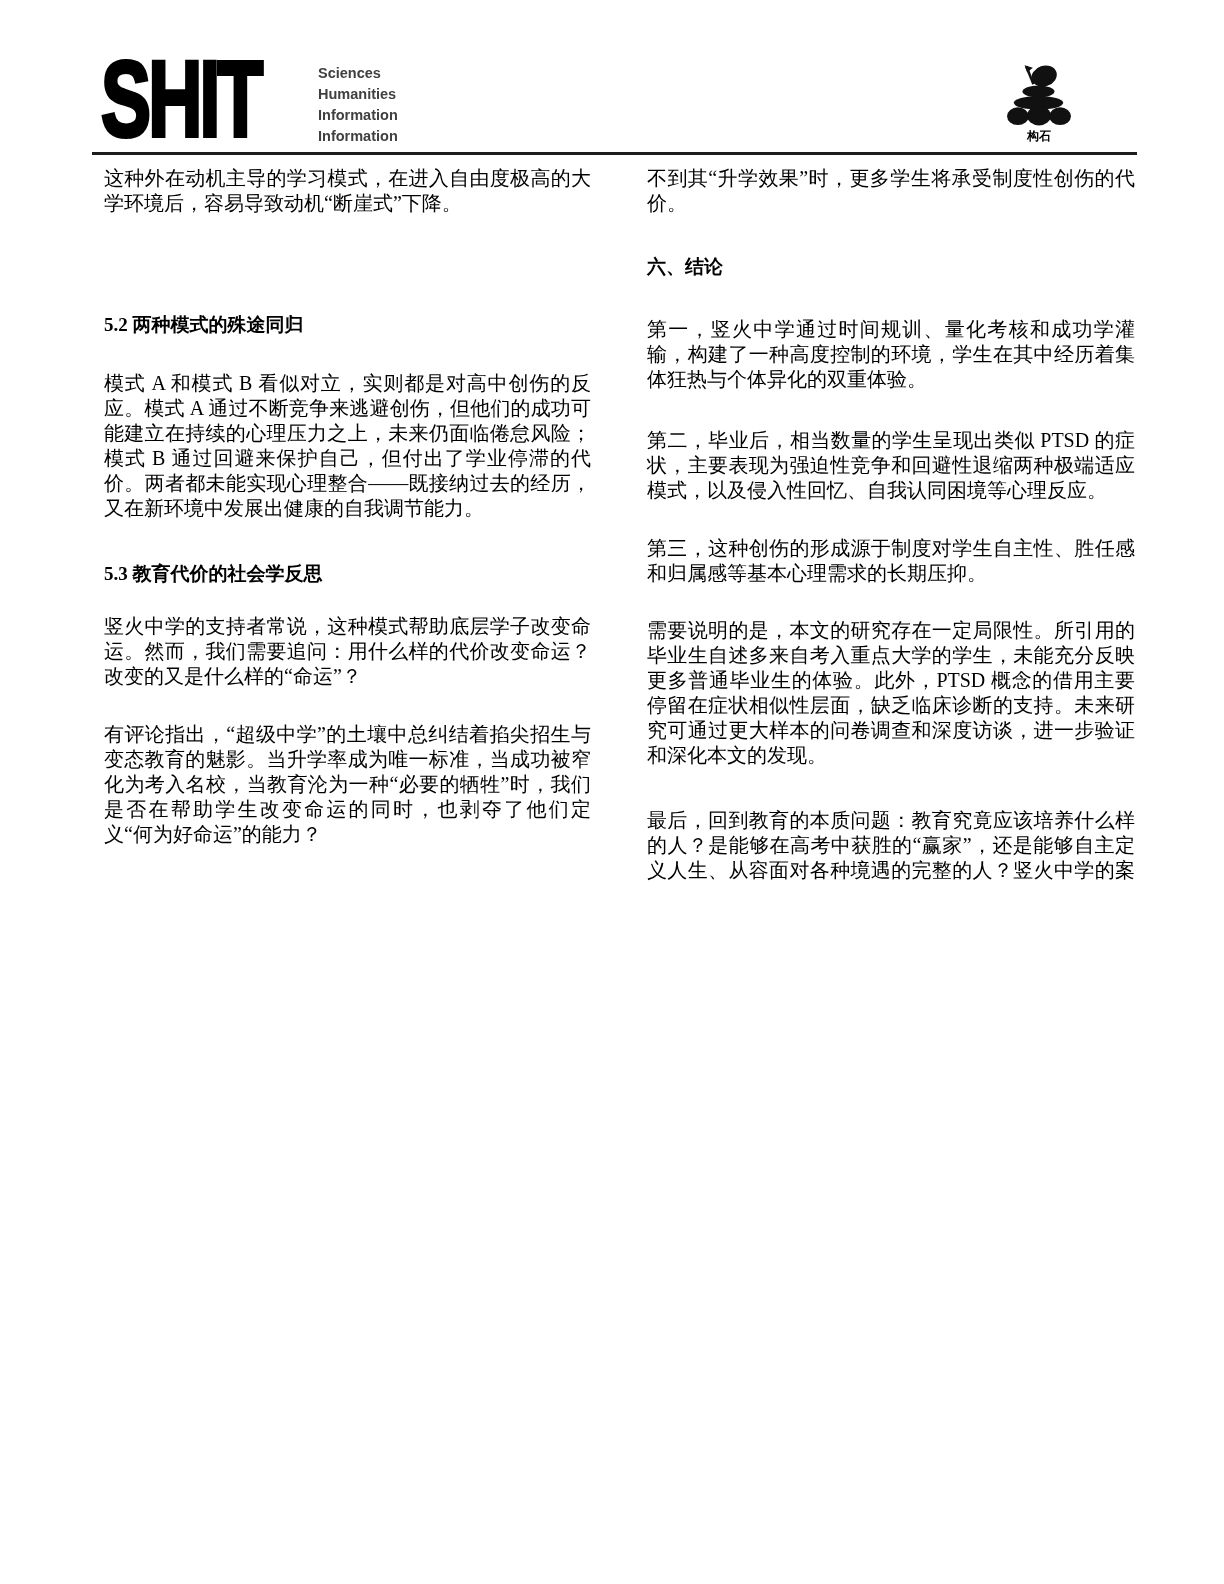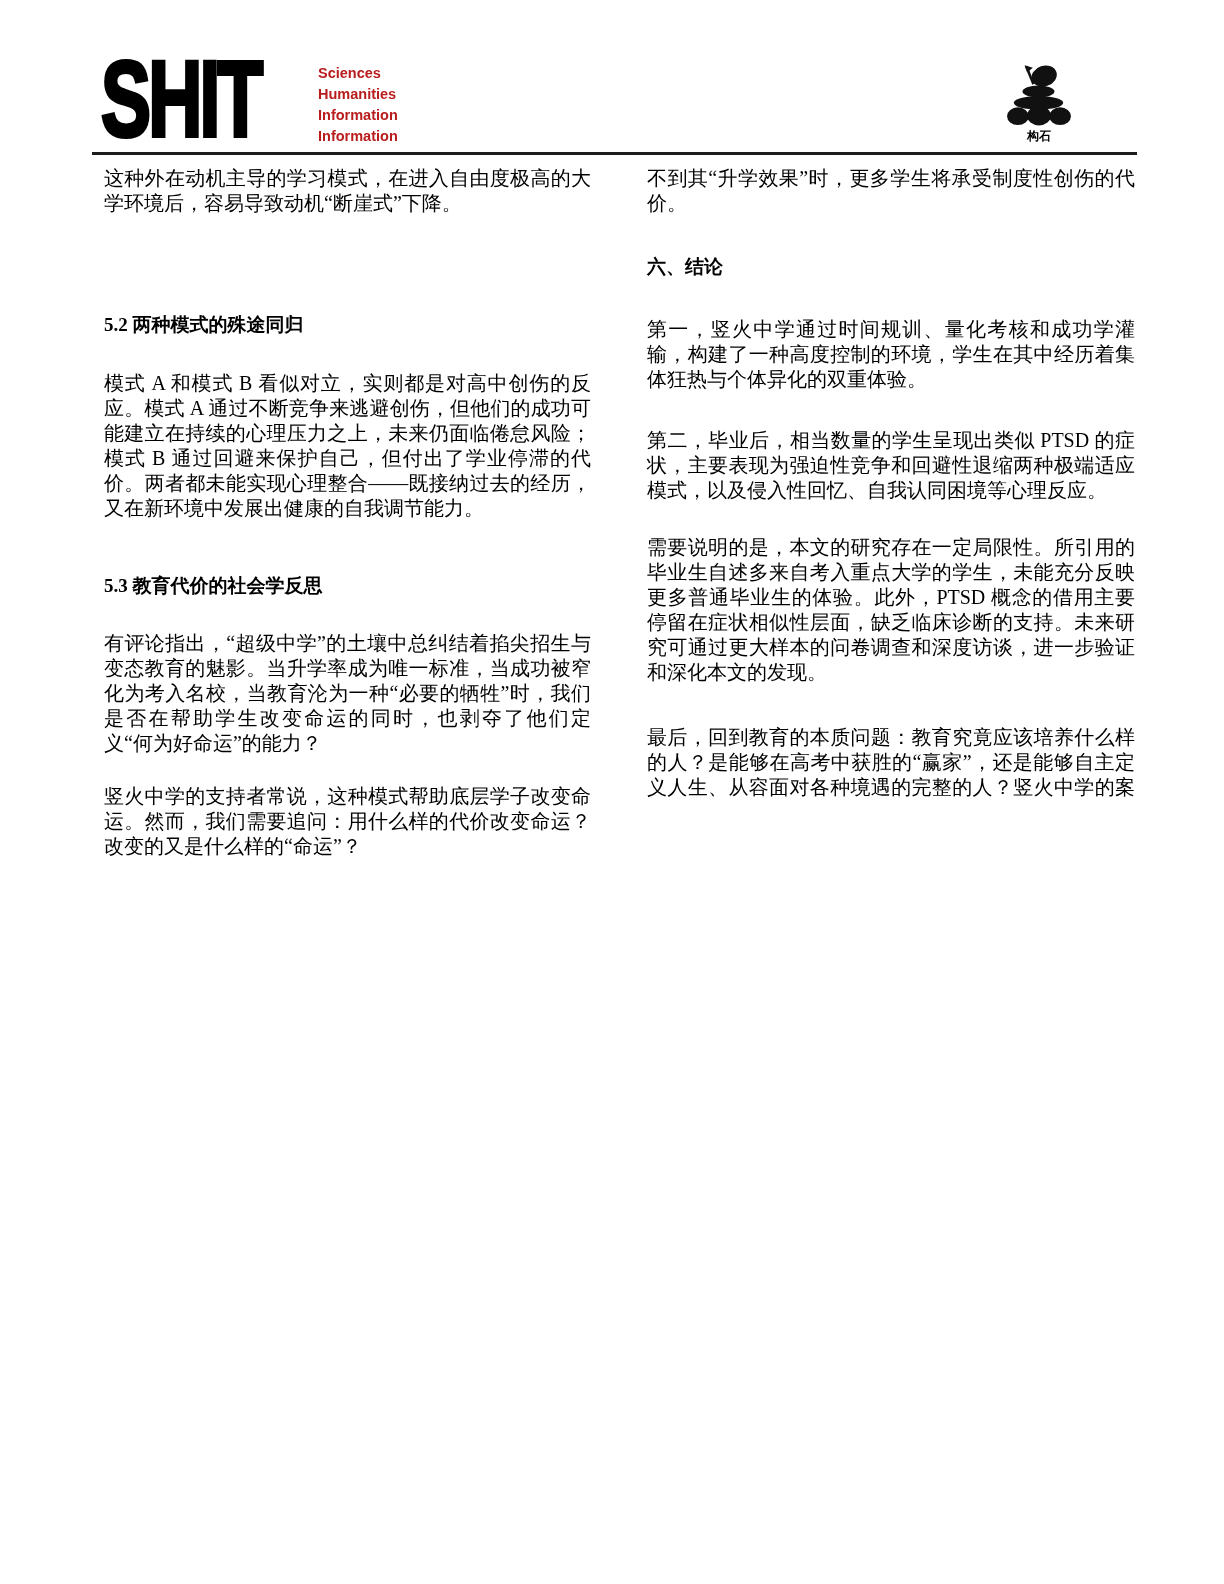--- a/index.html
+++ b/index.html
@@ -12,21 +12,21 @@
     position:absolute; left:101px; top:46px;
     font-family:"Liberation Sans","DejaVu Sans",sans-serif;
     font-weight:900; font-size:107px; line-height:1; letter-spacing:-4px;
     transform:scaleX(0.70); transform-origin:left top;
     -webkit-text-stroke:4px #000;
     white-space:nowrap;
   }
   .brand-words {
     position:absolute; left:318px; top:63px;
     font-family:"Liberation Sans","DejaVu Sans",sans-serif;
-    font-weight:700; font-size:14.5px; line-height:21px; color:#b91c1c;
+    font-weight:700; font-size:14.5px; line-height:21px; color:#404040;
   }
   .org-logo { position:absolute; left:1003px; top:58px; width:72px; text-align:center; }
   .org-logo svg { display:block; margin:0 auto; }
   .org-caption {
     font-family:"Liberation Sans","DejaVu Sans",sans-serif;
     font-weight:700; font-size:12px; line-height:18px; margin-top:1px;
   }
   .header-rule { position:absolute; left:92px; top:152px; width:1045px; height:3px; background:#1c1c1c; }
 
   
@@ -70,27 +70,28 @@
     </svg>
     <div class="org-caption">构石</div>
   </div>
 
   <div class="header-rule"></div>
 
   <div class="col col-left">
     <p style="margin-top:0">这种外在动机主导的学习模式，在进入自由度极高的大学环境后，容易导致动机“断崖式”下降。</p>
     <h3 style="margin-top:96px">5.2 两种模式的殊途同归</h3>
     <p style="margin-top:34px">模式 A 和模式 B 看似对立，实则都是对高中创伤的反应。模式 A 通过不断竞争来逃避创伤，但他们的成功可能建立在持续的心理压力之上，未来仍面临倦怠风险；模式 B 通过回避来保护自己，但付出了学业停滞的代价。两者都未能实现心理整合——既接纳过去的经历，又在新环境中发展出健康的自我调节能力。</p>
-    <h3 style="margin-top:52px">5.3 教育代价的社会学反思</h3>
+    <h3 style="margin-top:40px">5.3 教育代价的社会学反思</h3>
+    <p style="margin-top:28px">竖火中学的支持者常说，这种模式帮助底层学子改变命运。然而，我们需要追问：用什么样的代价改变命运？改变的又是什么样的“命运”？</p>
     <p style="margin-top:33px">有评论指出，“超级中学”的土壤中总纠结着掐尖招生与变态教育的魅影。当升学率成为唯一标准，当成功被窄化为考入名校，当教育沦为一种“必要的牺牲”时，我们是否在帮助学生改变命运的同时，也剥夺了他们定义“何为好命运”的能力？</p>
-    <p style="margin-top:28px">竖火中学的支持者常说，这种模式帮助底层学子改变命运。然而，我们需要追问：用什么样的代价改变命运？改变的又是什么样的“命运”？</p>
   </div>
 
   <div class="col col-right">
     <p style="margin-top:0">不到其“升学效果”时，更多学生将承受制度性创伤的代价。</p>
     <h3 style="margin-top:38px">六、结论</h3>
     <p style="margin-top:38px">第一，竖火中学通过时间规训、量化考核和成功学灌输，构建了一种高度控制的环境，学生在其中经历着集体狂热与个体异化的双重体验。</p>
     <p style="margin-top:36px">第二，毕业后，相当数量的学生呈现出类似 PTSD 的症状，主要表现为强迫性竞争和回避性退缩两种极端适应模式，以及侵入性回忆、自我认同困境等心理反应。</p>
+    <p style="margin-top:33px">第三，这种创伤的形成源于制度对学生自主性、胜任感和归属感等基本心理需求的长期压抑。</p>
     <p style="margin-top:32px">需要说明的是，本文的研究存在一定局限性。所引用的毕业生自述多来自考入重点大学的学生，未能充分反映更多普通毕业生的体验。此外，PTSD 概念的借用主要停留在症状相似性层面，缺乏临床诊断的支持。未来研究可通过更大样本的问卷调查和深度访谈，进一步验证和深化本文的发现。</p>
     <p style="margin-top:40px" class="cont">最后，回到教育的本质问题：教育究竟应该培养什么样的人？是能够在高考中获胜的“赢家”，还是能够自主定义人生、从容面对各种境遇的完整的人？竖火中学的案</p>
   </div>
 
 </div>
 
 </body></html>

